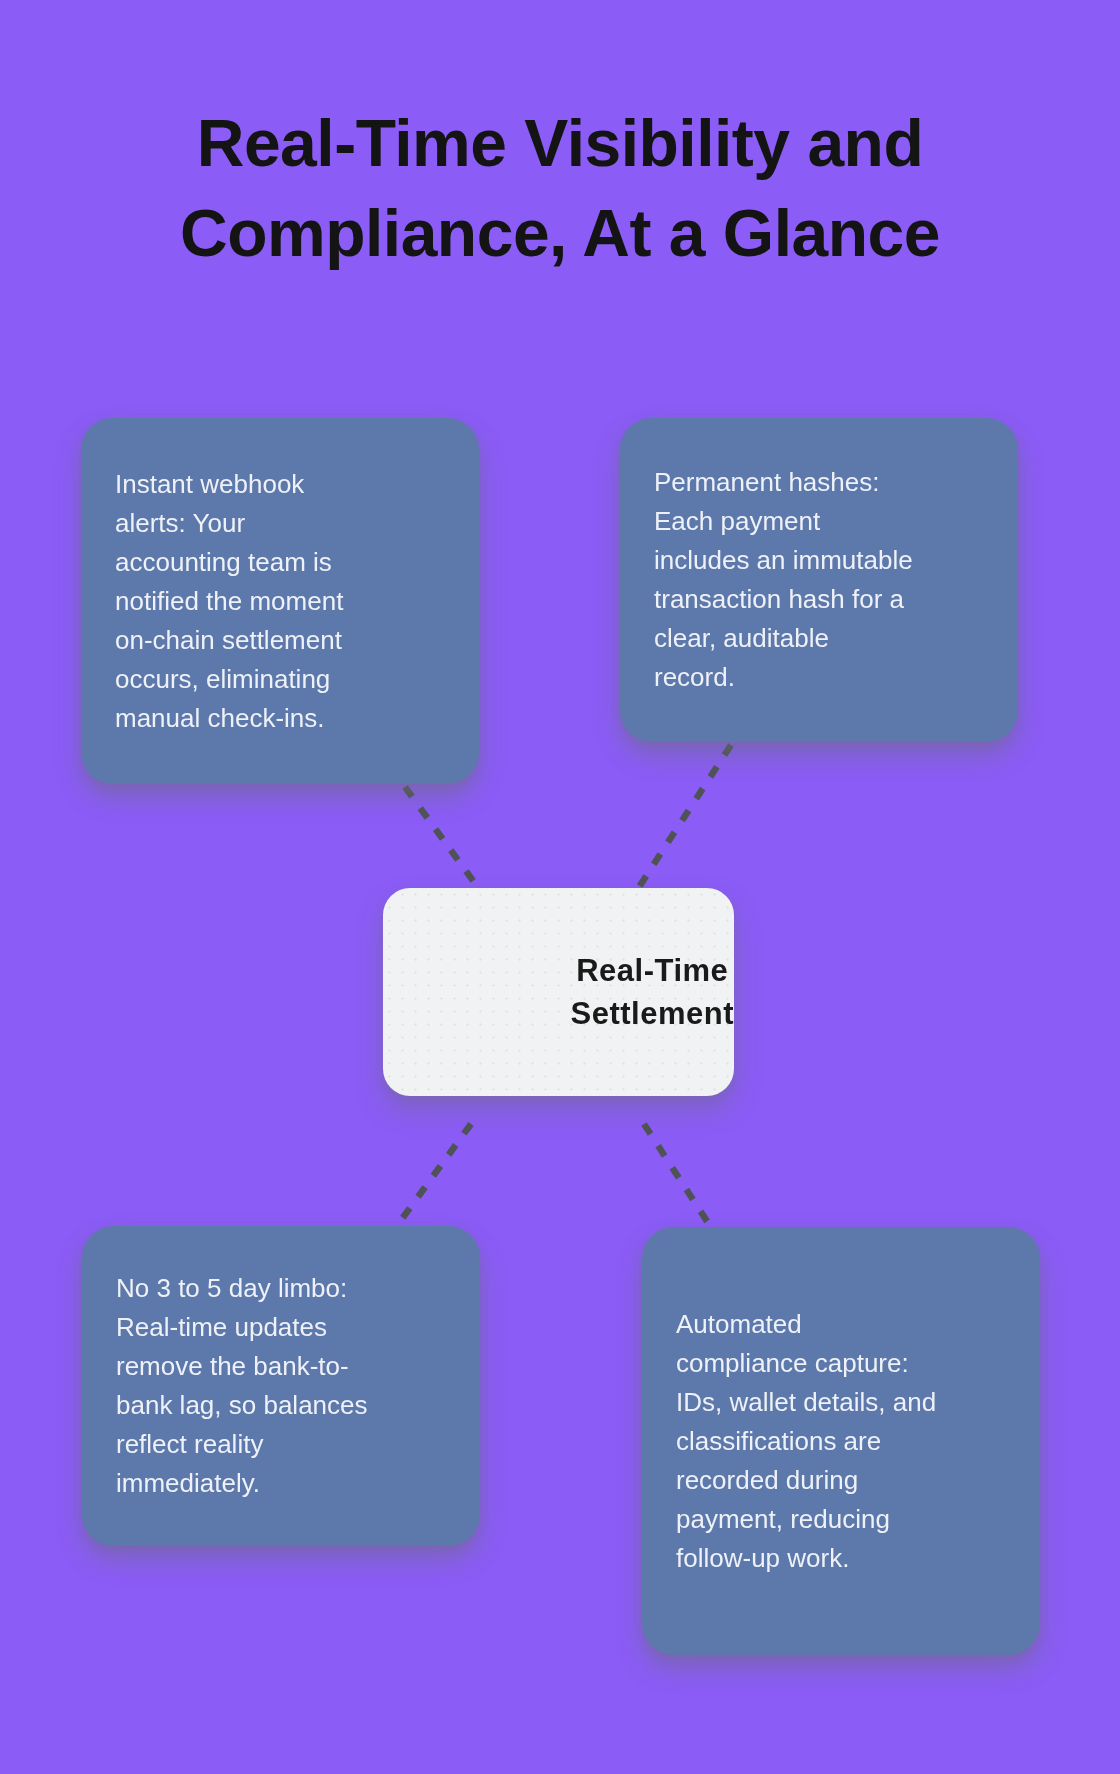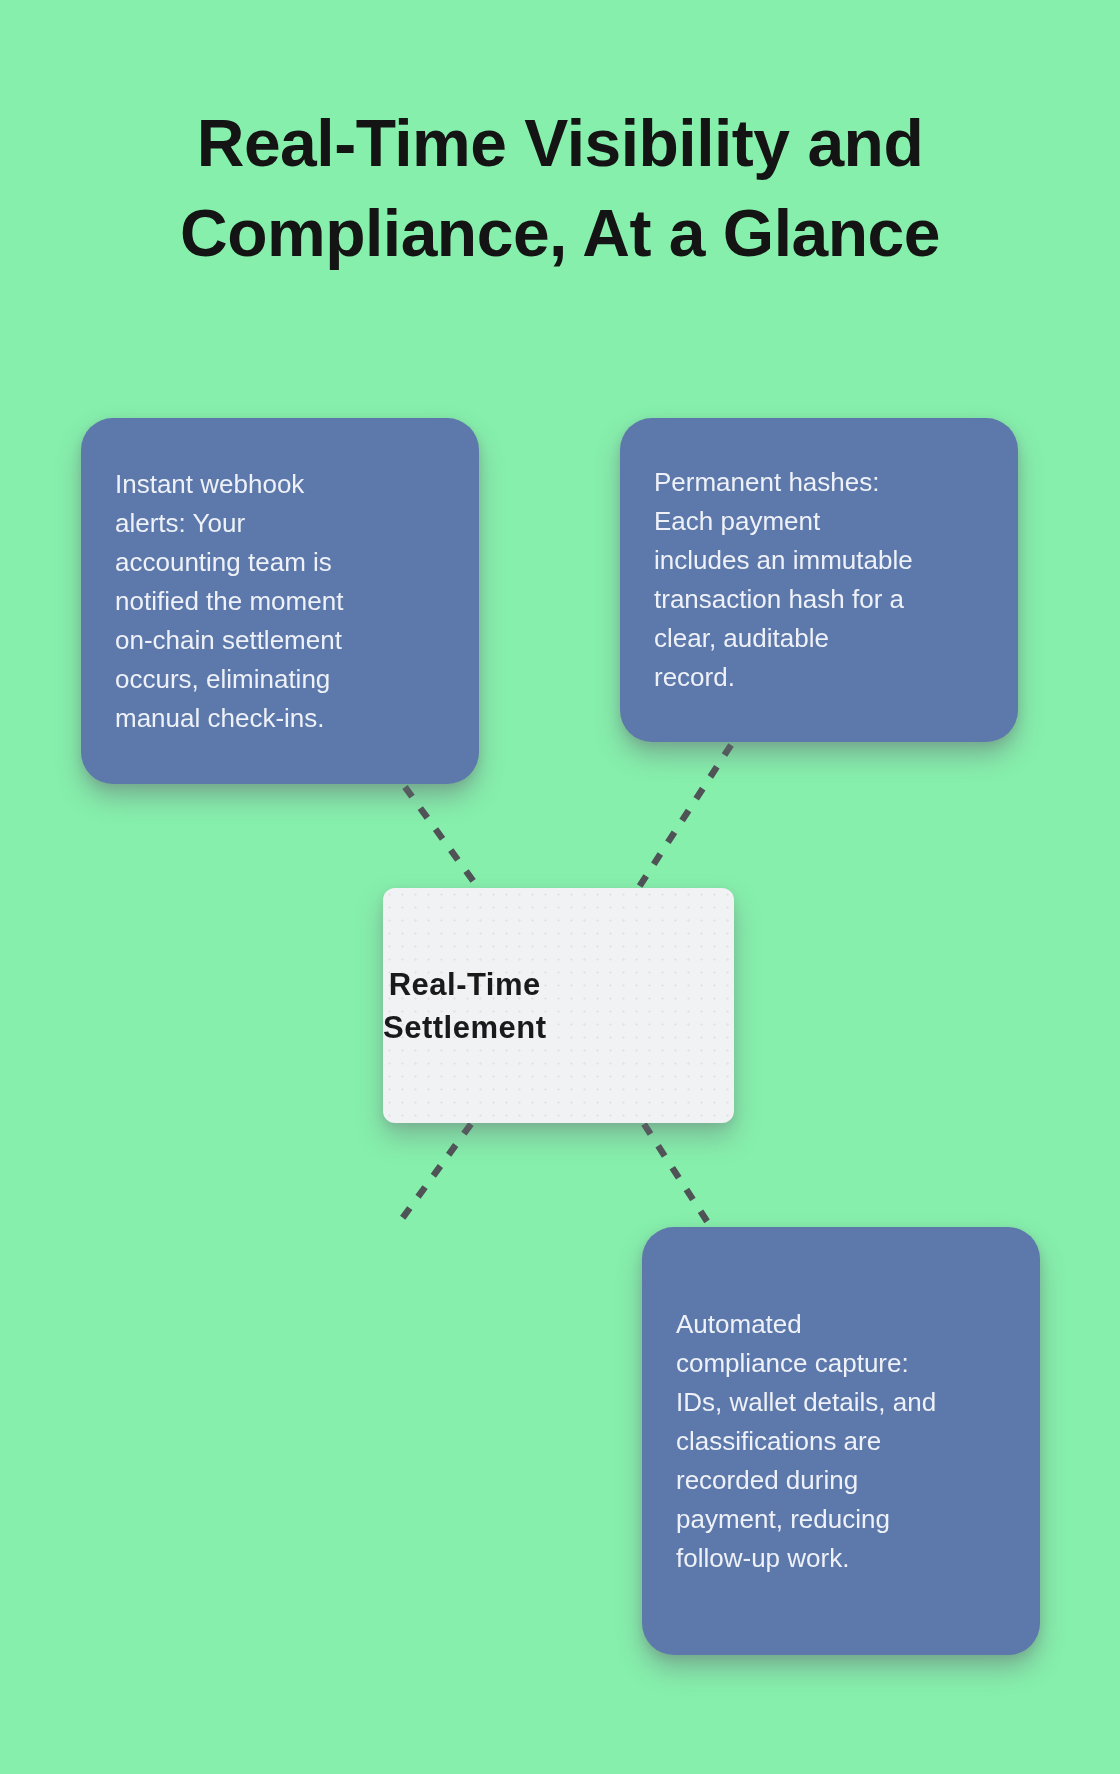--- a/index.html
+++ b/index.html
@@ -5,21 +5,21 @@
   html, body {
     margin: 0;
     padding: 0;
     background: #e0e2e2;
     font-family: "Liberation Sans", "DejaVu Sans", sans-serif;
   }
   .canvas {
     position: relative;
     width: 1120px;
     height: 1774px;
-    background: #86efac;
+    background: #8b5cf6;
     overflow: hidden;
   }
   .page-title {
     position: absolute;
     top: 98px;
     left: 0;
     width: 1120px;
     margin: 0;
     text-align: center;
     font-size: 66px;
@@ -53,30 +53,30 @@
   }
   .card-top-left     { left: 81px;  top: 418px;  height: 366px; }
   .card-top-right    { left: 620px; top: 418px;  height: 324px; }
   .card-bottom-left  { left: 82px;  top: 1226px; height: 320px; }
   .card-bottom-right { left: 642px; top: 1227px; height: 428px; }
   .center-node {
     position: absolute;
     left: 383px;
     top: 888px;
     width: 351px;
-    height: 235px;
+    height: 208px;
     box-sizing: border-box;
     background-color: #f1f2f3;
     background-image: radial-gradient(#e3e5e7 1.2px, transparent 1.2px);
     background-size: 13px 13px;
-    border-radius: 12px;
+    border-radius: 27px;
     box-shadow: 0 14px 26px rgba(104, 110, 118, 0.40), 0 3px 8px rgba(104, 110, 118, 0.18);
     display: flex;
     align-items: center;
-    justify-content: flex-start;
+    justify-content: flex-end;
   }
   .center-node .center-label {
     font-size: 31px;
     line-height: 43px;
     font-weight: 700;
     letter-spacing: 0.5px;
     color: #1a1a1a;
     text-align: center;
     white-space: pre-line;
   }
@@ -115,20 +115,28 @@
 transaction hash for a
 clear, auditable
 record.</div>
   </div>
 
   <div class="center-node">
     <div class="center-label">Real-Time
 Settlement</div>
   </div>
 
+  <div class="feature-card card-bottom-left">
+    <div class="card-text">No 3 to 5 day limbo:
+Real-time updates
+remove the bank-to-
+bank lag, so balances
+reflect reality
+immediately.</div>
+  </div>
 
   <div class="feature-card card-bottom-right">
     <div class="card-text">Automated
 compliance capture:
 IDs, wallet details, and
 classifications are
 recorded during
 payment, reducing
 follow-up work.</div>
   </div>

